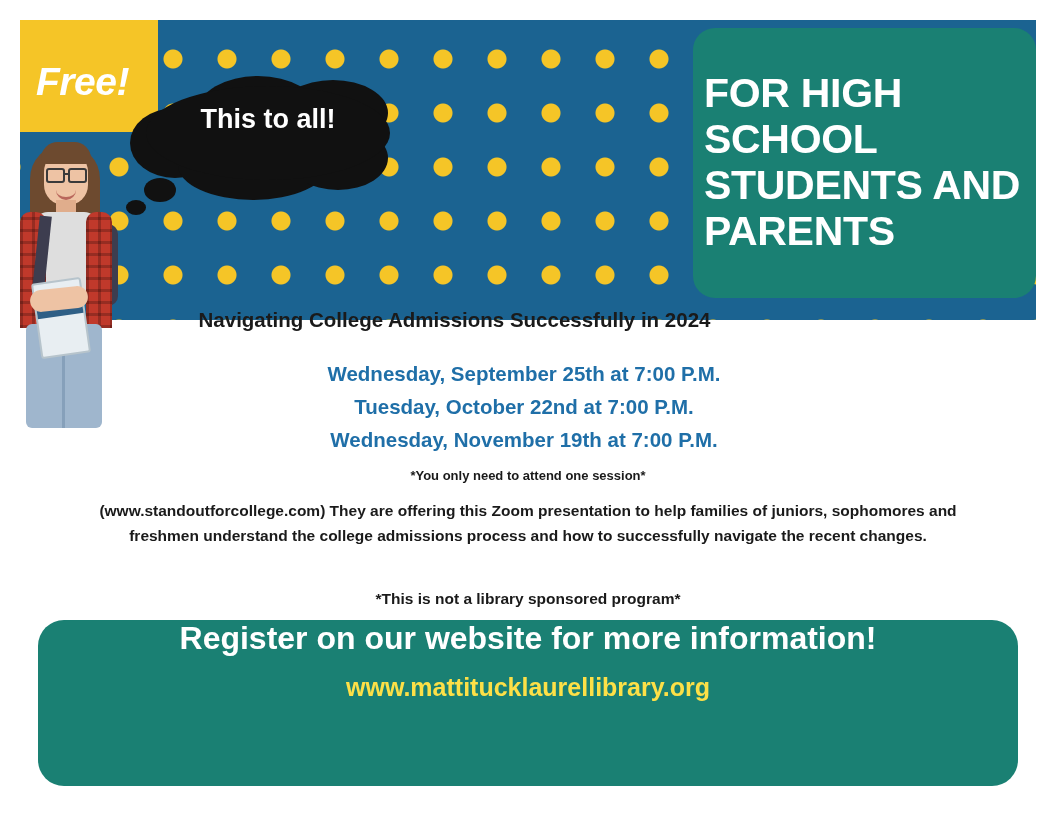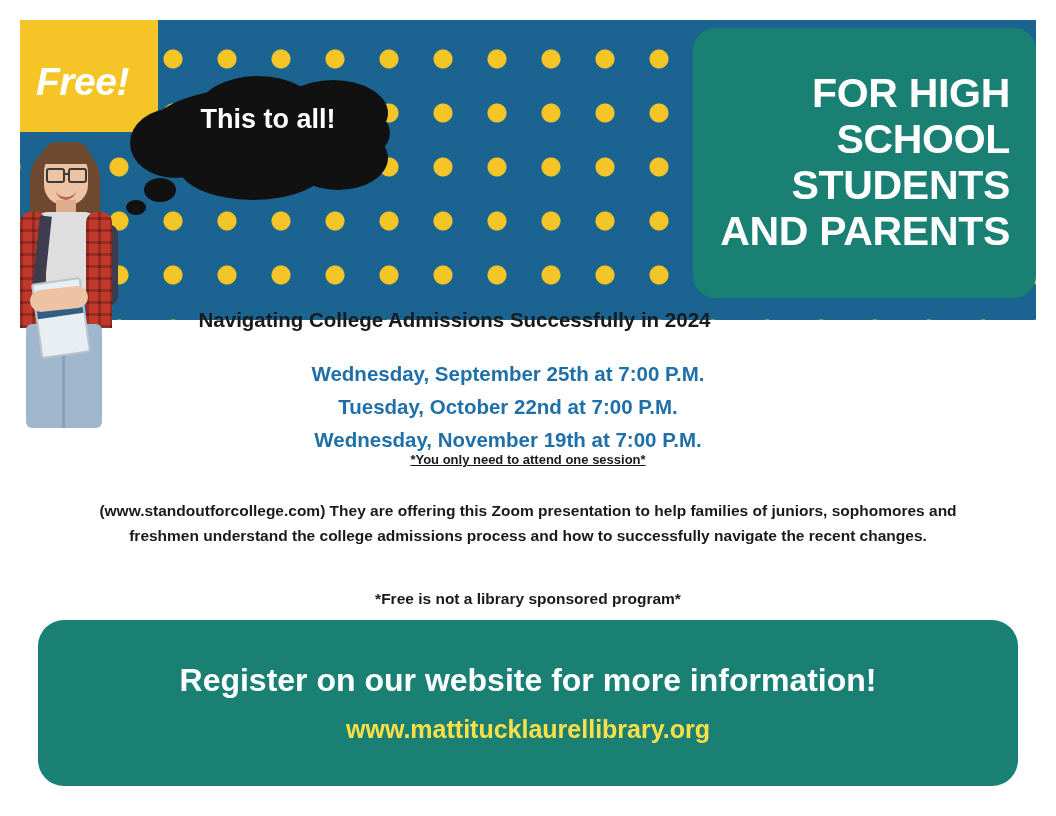--- a/index.html
+++ b/index.html
@@ -269,59 +269,58 @@
     display: flex;
     align-items: center;
     justify-content: center;
     z-index: 7;
   }
   .green-head span {
     color: #ffffff;
     font-size: 41px;
     font-weight: bold;
     line-height: 1.12;
-    text-align: right;
+    text-align: left;
     letter-spacing: -0.3px;
-    padding: 0 26px;
+    padding: 0 11px;
   }
 
   
   .title-line {
     position: absolute;
     left: 0;
     top: 308px;
     width: 909px;
     text-align: center;
     font-size: 20.5px;
     font-weight: bold;
     color: #1a1a1a;
   }
   .dates {
     position: absolute;
-    left: 0;
+    left: 16px;
     top: 357px;
     width: 1016px;
     text-align: center;
   }
   .dates .d {
     font-size: 20.5px;
     font-weight: bold;
     color: #1f6fa8;
     line-height: 1.62;
   }
   .note-small {
     position: absolute;
     left: 0;
-    top: 452px;
+    top: 468px;
     width: 1056px;
     text-align: center;
     font-size: 13px;
     font-weight: bold;
     color: #1a1a1a;
-    text-decoration: underline;
   }
   .para {
     position: absolute;
     left: 84px;
     top: 498px;
     width: 888px;
     text-align: center;
     font-size: 15.5px;
     font-weight: bold;
     color: #1a1a1a;
@@ -343,21 +342,20 @@
     position: absolute;
     left: 38px;
     top: 620px;
     width: 980px;
     height: 166px;
     background: #1a8073;
     border-radius: 26px;
     display: flex;
     flex-direction: column;
     align-items: center;
-    justify-content: center;
   }
   .cta .l1 {
     color: #ffffff;
     font-size: 32px;
     font-weight: bold;
     margin-bottom: 16px;
   }
   .cta .l2 {
     color: #fde047;
     font-size: 25px;
@@ -419,20 +417,20 @@
     <div class="d">Wednesday, November 19th at 7:00 P.M.</div>
   </div>
 
   <div class="note-small">*You only need to attend one session*</div>
 
   <div class="para">
     <div>(www.standoutforcollege.com) They are offering this Zoom presentation to help families of juniors, sophomores and</div>
     <div>freshmen understand the college admissions process and how to successfully navigate the recent changes.</div>
   </div>
 
-  <div class="disclaimer">*Free is not a library sponsored program*</div>
+  <div class="disclaimer">*This is not a library sponsored program*</div>
 
   <div class="cta">
     <div class="l1">Register on our website for more information!</div>
     <div class="l2">www.mattitucklaurellibrary.org</div>
   </div>
 
 </div>
 
 </body></html>

